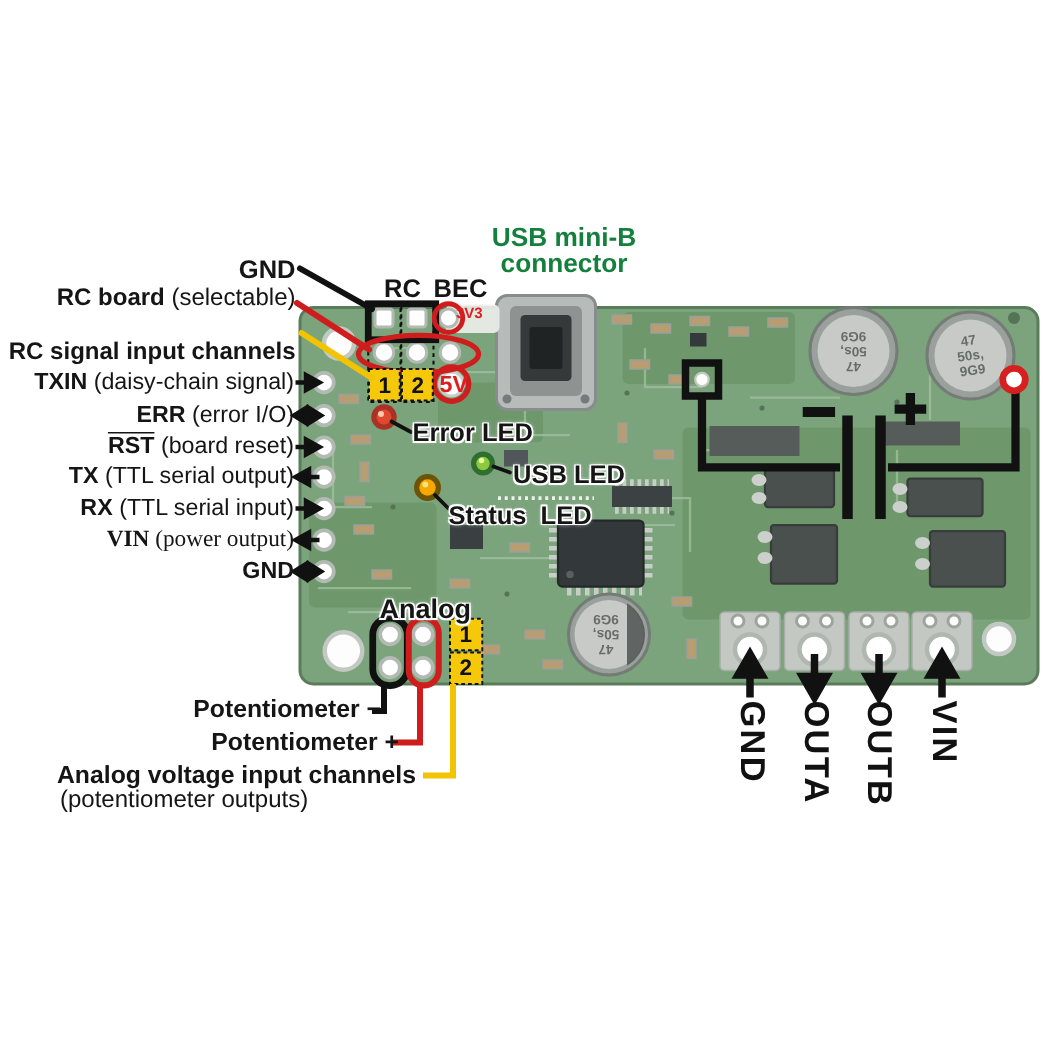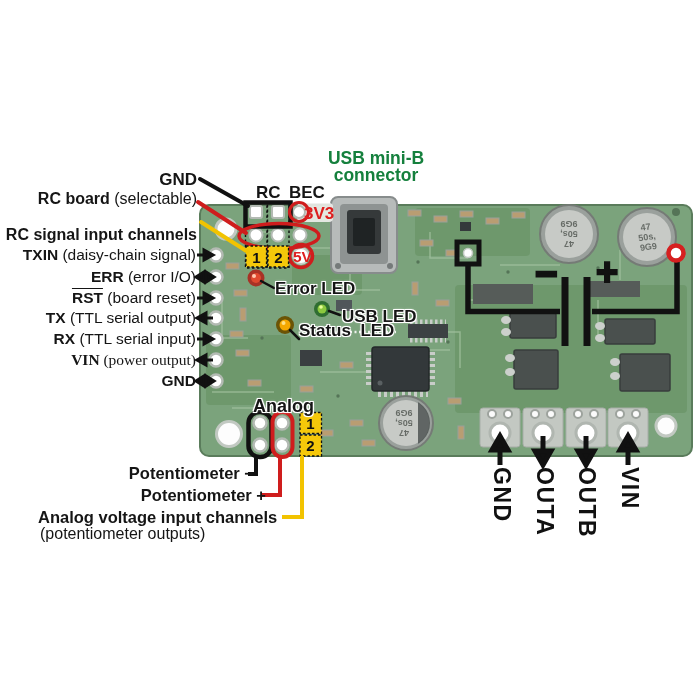--- a/index.html
+++ b/index.html
@@ -328,36 +328,36 @@
   <div>USB mini-B</div>
   <div>connector</div>
 </div>
 
 <div class="lbl b f17 right" style="right:503px;top:170px;">GND</div>
 <div class="lbl f16 right" style="right:503px;top:190px;"><span class="b">RC board</span><span> (selectable)</span></div>
 <div class="lbl b f16 right" style="right:503px;top:210px;margin-top:16px;">RC signal input channels</div>
 
 <div class="lbl b f17" style="left:256px;top:183px;">RC</div>
 <div class="lbl b f17" style="left:289px;top:183px;">BEC</div>
-<div class="lbl red" style="left:304px;top:204px;font-size:17px;">3V3</div>
+<div class="lbl red" style="left:304px;top:204px;font-size:10px;">3V3</div>
 <div class="lbl red" style="left:293px;top:248px;font-size:15.5px;">5V</div>
 <div class="num" style="left:246px;top:249px;">1</div>
 <div class="num" style="left:268px;top:249px;">2</div>
 
 <div class="lbl right" style="right:504px;top:246px;"><span class="b">TXIN</span><span> (daisy-chain signal)</span></div>
 <div class="lbl right" style="right:504px;top:268px;"><span class="b">ERR</span><span> (error I/O)</span></div>
 <div class="lbl right" style="right:504px;top:289px;"><span class="b ov">RST</span><span> (board reset)</span></div>
 <div class="lbl right" style="right:504px;top:309px;"><span class="b">TX</span><span> (TTL serial output)</span></div>
 <div class="lbl right" style="right:504px;top:330px;"><span class="b">RX</span><span> (TTL serial input)</span></div>
 <div class="lbl right" style="right:504px;top:351px;font-family:Liberation Serif, serif;"><span class="b">VIN</span><span> (power output)</span></div>
 <div class="lbl right" style="right:504px;top:372px;"><span class="b">GND</span><span></span></div>
 
 <div class="lbl b f17 halo" style="left:275px;top:279px;">Error LED</div>
 <div class="lbl b f17 halo" style="left:342px;top:307px;">USB LED</div>
-<div class="lbl b f17 halo" style="left:299px;top:321px;">Status  LED</div>
+<div class="lbl b f17 halo" style="left:299px;top:334px;">Status  LED</div>
 
 <div class="lbl b f18 halo" style="left:253px;top:396px;">Analog</div>
 <div class="num" style="left:300px;top:415px;">1</div>
 <div class="num" style="left:300px;top:437px;">2</div>
 
 <div class="lbl b f165 right" style="right:446px;top:464px;">Potentiometer −</div>
 <div class="lbl b f165" style="left:38px;top:508px;">Analog voltage input channels</div>
 <div class="lbl b f165 right" style="right:434px;top:486px;">Potentiometer +</div>
 <div class="lbl f16" style="left:40px;top:525px;">(potentiometer outputs)</div>
 

